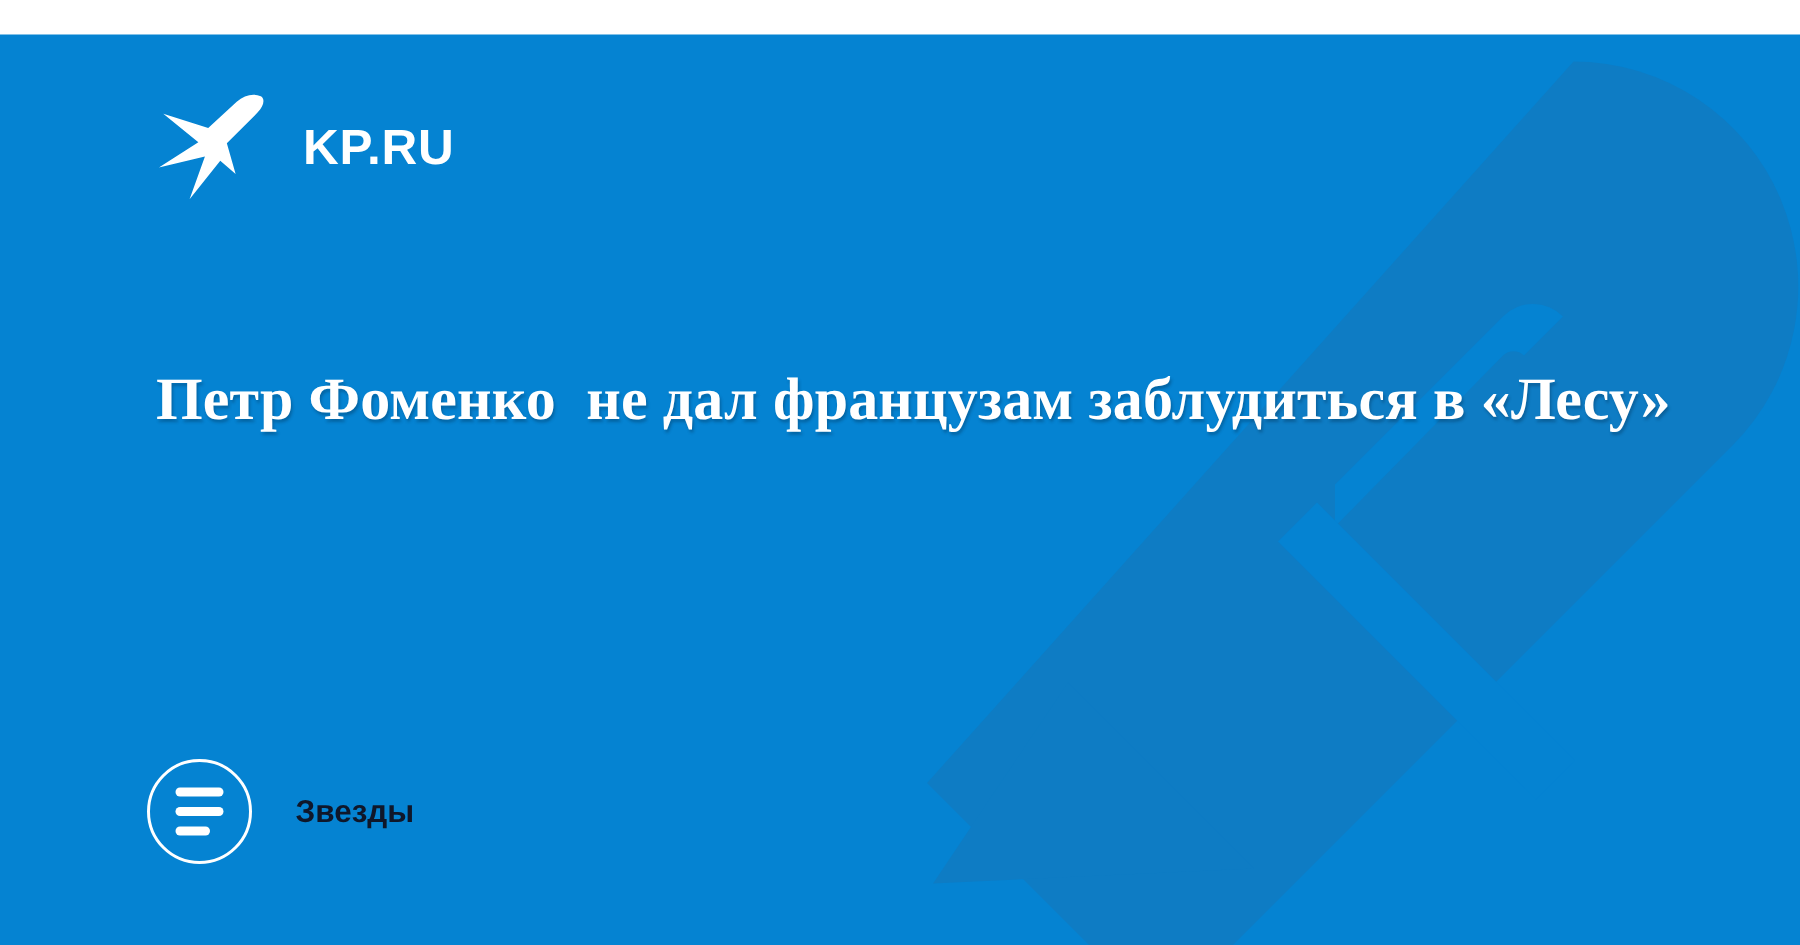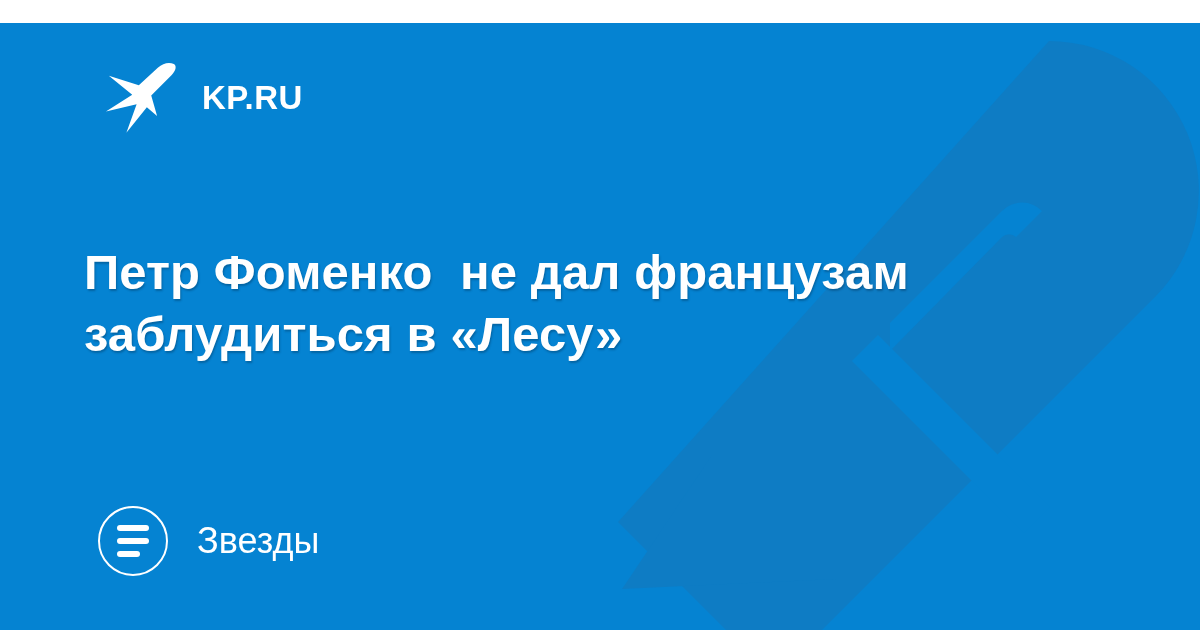--- a/index.html
+++ b/index.html
@@ -61,31 +61,32 @@
     font-size: 33px;
     font-weight: bold;
     letter-spacing: 0.5px;
     line-height: 1;
     white-space: nowrap;
   }
 
   
   .headline {
     position: absolute;
-    left: 84px;
+    left: 104px;
     top: 218px;
     width: 1010px;
     margin: 0;
     color: #ffffff;
-    font-size: 49px;
+    font-size: 40px;
     font-weight: bold;
     line-height: 1.27;
     letter-spacing: 0.1px;
     white-space: pre-wrap;
     text-shadow: 1px 2px 2px rgba(0, 40, 70, 0.33);
+    font-family: Liberation Serif, serif;
   }
 
   
   .rubric {
     position: absolute;
     left: 98px;
     top: 482px;
     display: flex;
     align-items: center;
     gap: 29px;
@@ -108,23 +109,23 @@
     height: 6px;
     border-radius: 3px;
     background: #ffffff;
     width: 32px;
   }
   .rubric-badge .bar.short {
     width: 23px;
     margin-right: 9px;
   }
   .rubric-label {
-    color: #ffffff;
-    font-size: 36px;
-    font-weight: normal;
+    color: #0f172a;
+    font-size: 21px;
+    font-weight: bold;
     line-height: 1;
     white-space: nowrap;
   }
 </style>
 </head>
 <body>
 
 <div class="card">
 
   <div class="watermark">

